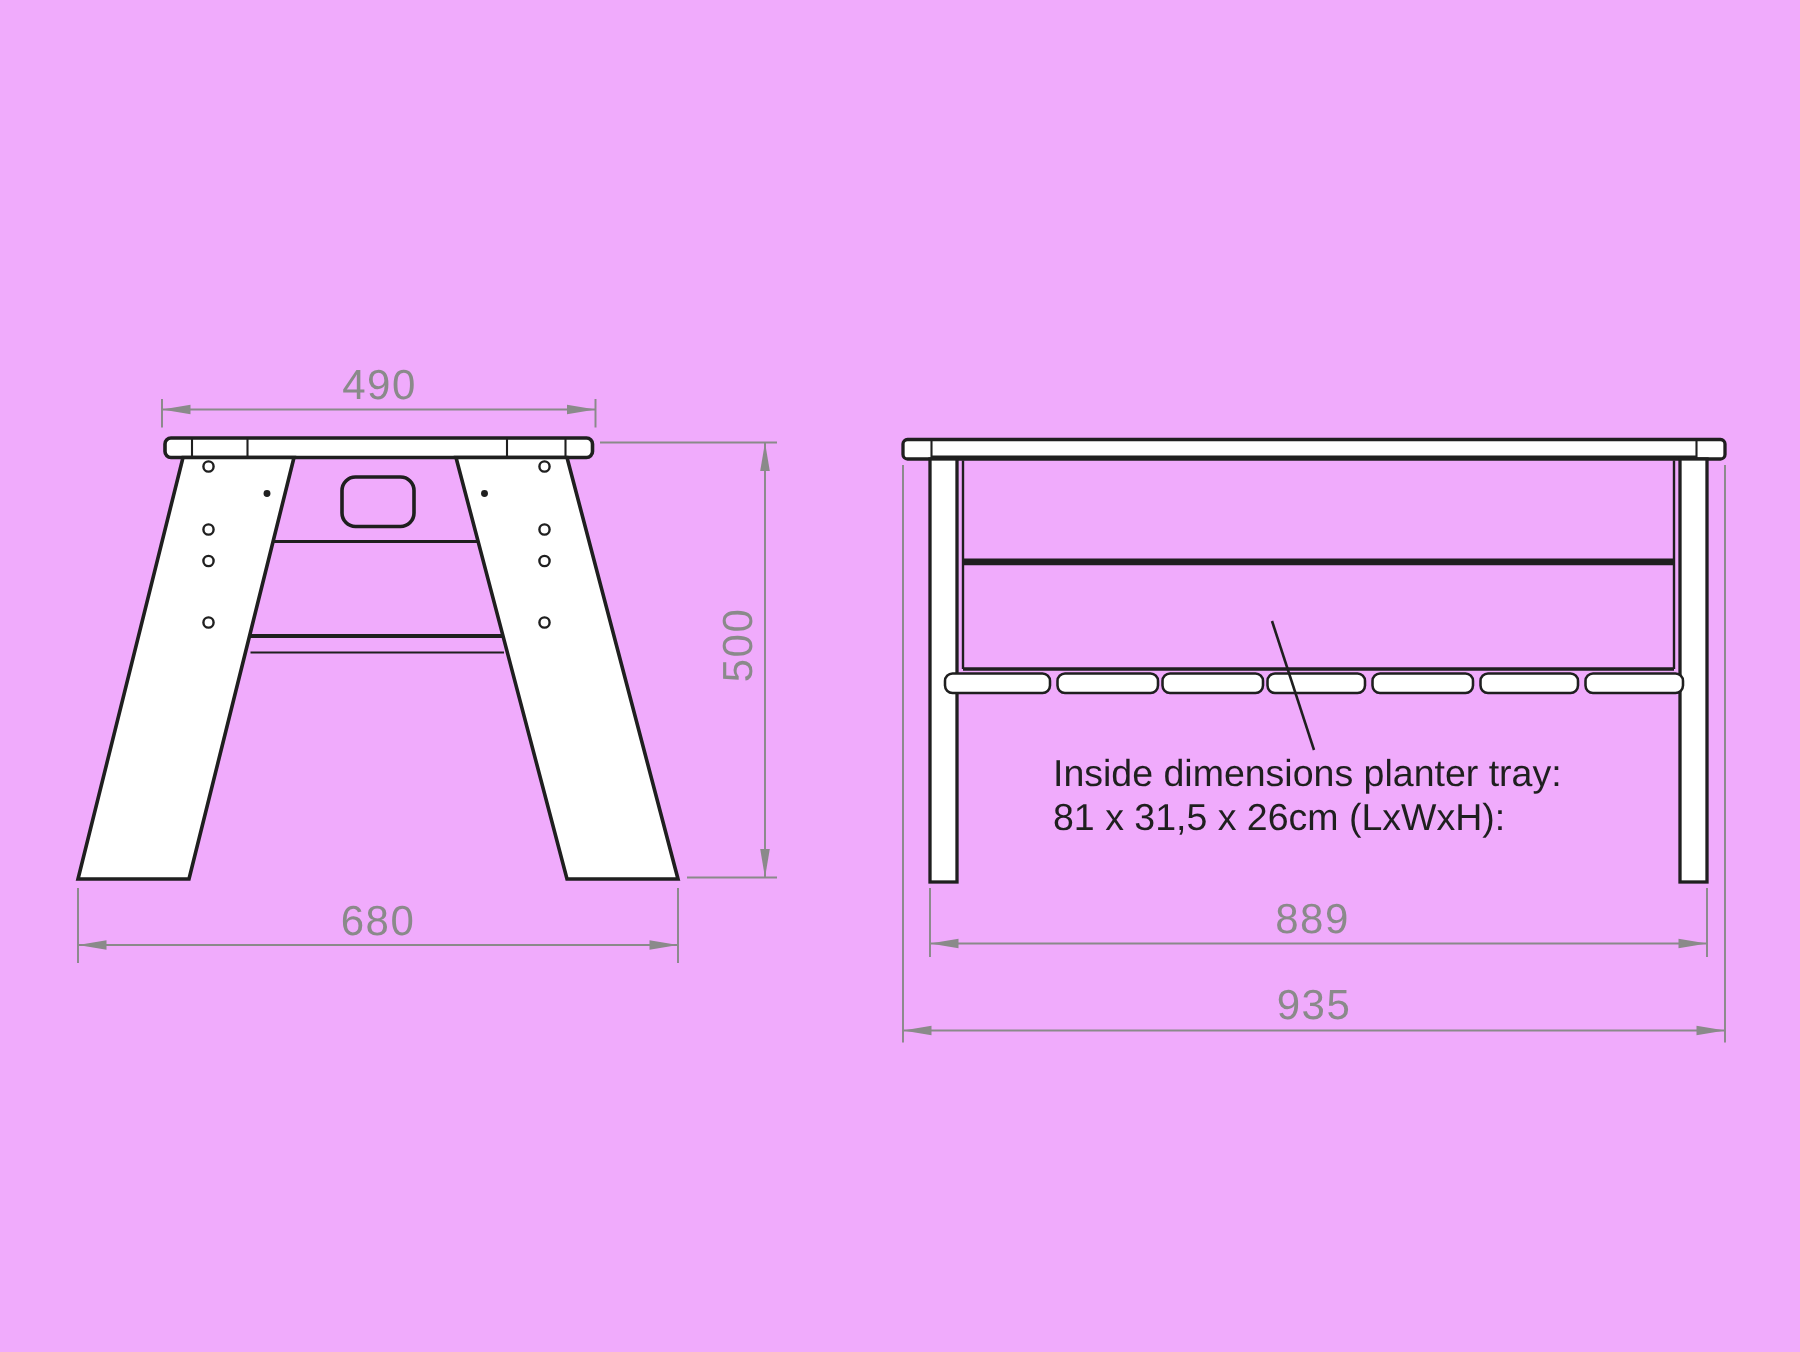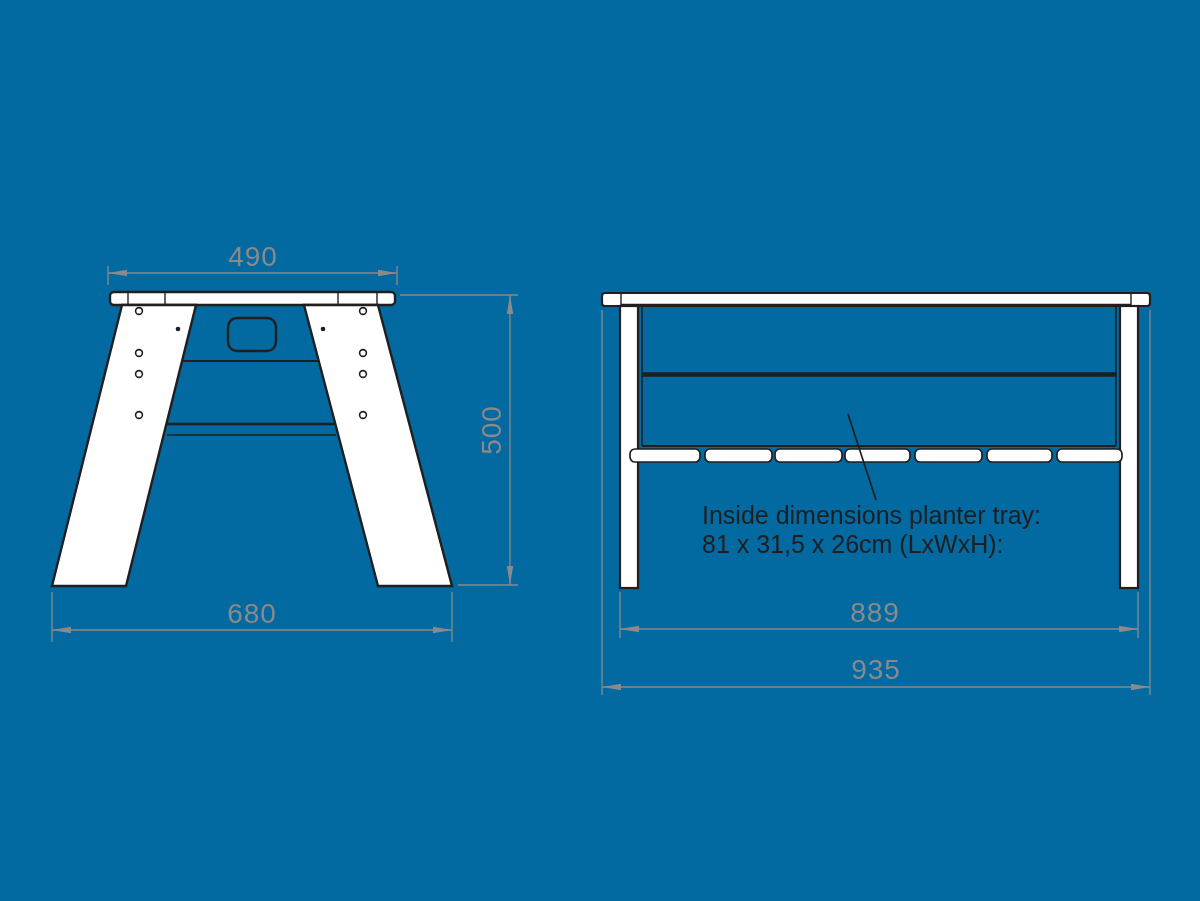--- a/index.html
+++ b/index.html
@@ -4,21 +4,21 @@
 <style>
   html, body {
     margin: 0;
     padding: 0;
     background: #ffffff;
   }
   .stage {
     position: relative;
     width: 1200px;
     height: 901px;
-    background: #0369a1;
+    background: #f0abfc;
     font-family: "Liberation Sans", sans-serif;
   }
   svg text {
     font-family: "Liberation Sans", sans-serif;
   }
   .dim-text {
     fill: #8a8a8a;
     font-size: 28px;
     letter-spacing: 1px;
   }

